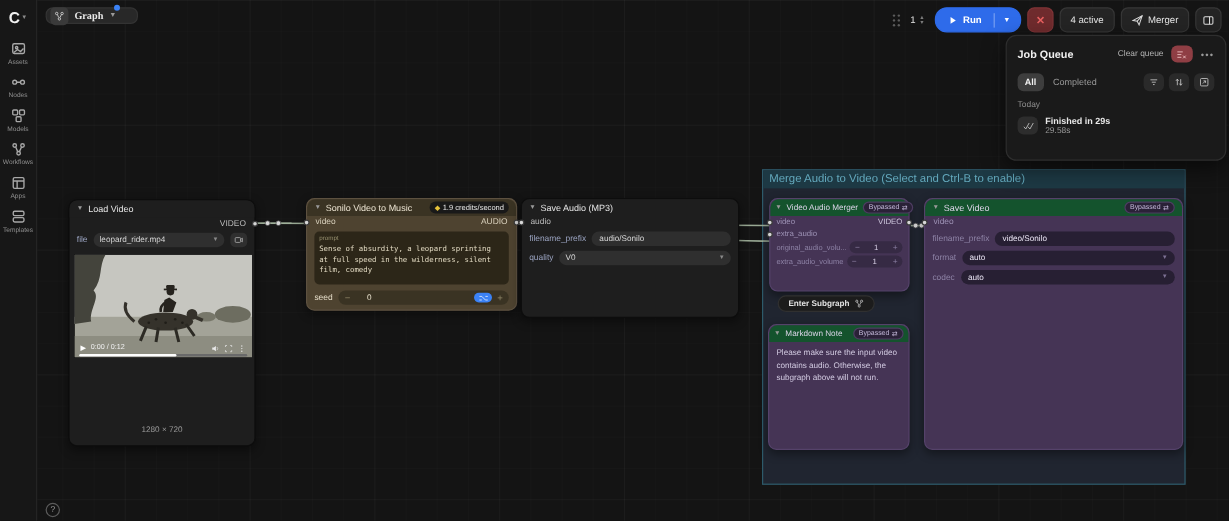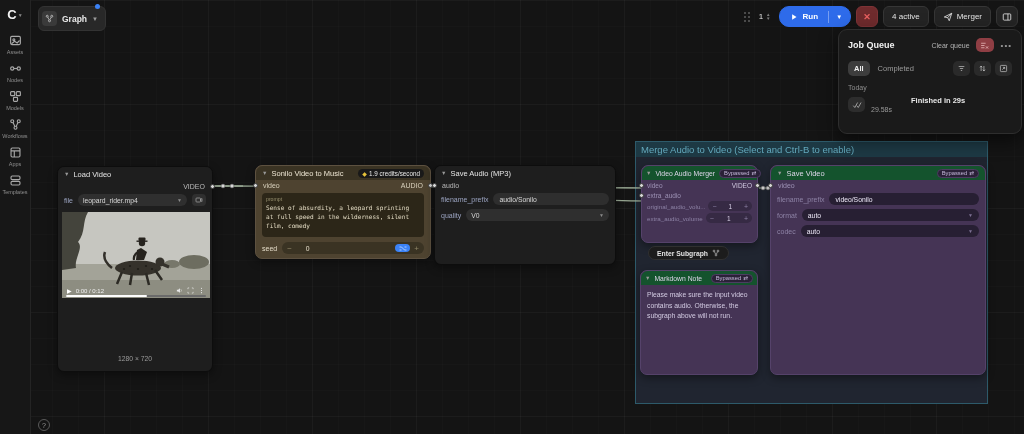--- a/index.html
+++ b/index.html
@@ -18,22 +18,22 @@
     border-right:1px solid #242424; display:flex; flex-direction:column; align-items:center; z-index:30; }
   .logo { margin-top:7px; display:flex; align-items:center; gap:1px; }
   .logo b { color:#f2f2f2; font-size:13px; font-weight:bold; }
   .logo .chev { color:#8a8a8a; font-size:5px; }
   .side-items { margin-top:12px; display:flex; flex-direction:column; gap:7px; width:100%; }
   .side-item { display:flex; flex-direction:column; align-items:center; gap:2px; cursor:pointer; }
   .side-item svg { width:13px; height:13px; stroke:#a8a8a8; fill:none; stroke-width:1.4; }
   .side-item .lbl { font-size:5.5px; color:#8f8f8f; }
 
   
-  .graph-tab { position:absolute; left:38px; top:6px; height:25px; background:#282828; border:1px solid #333;
-    border-radius:6px; display:flex; align-items:center; padding:0 7px 0 3px; gap:5px; z-index:30; }
+  .graph-tab { position:absolute; left:38px; top:6px; height:14px; background:#282828; border:1px solid #333;
+    border-radius:6px; display:flex; align-items:center; padding:0 17px 0 3px; gap:5px; z-index:30;font-family:Liberation Serif, serif; }
   .graph-tab .ibox { width:15px; height:15px; background:#3a3a3a; border-radius:4px; display:flex;
     align-items:center; justify-content:center; }
   .graph-tab .ibox svg { width:9px; height:9px; stroke:#cfcfcf; fill:none; stroke-width:1.3; }
   .graph-tab .txt { font-size:8.5px; font-weight:bold; color:#e8e8e8; }
   .graph-tab .chev { font-size:6px; color:#9a9a9a; }
   .notif-dot { position:absolute; left:95px; top:4px; width:5px; height:5px; border-radius:50%;
     background:#3b82f6; z-index:31; }
 
   
   .toolbar { position:absolute; right:6px; top:6px; height:21px; display:flex; align-items:center; gap:5px; z-index:30; }
@@ -67,21 +67,21 @@
     padding:3px 6px; cursor:pointer; }
   .jq-tab-completed { color:#9a9a9a; font-size:7.5px; margin-left:8px; flex:1; cursor:pointer; }
   .jq-iconbtn { width:17px; height:15px; background:#2a2a2a; border-radius:5px; display:flex; align-items:center;
     justify-content:center; margin-left:4px; cursor:pointer; }
   .jq-iconbtn svg { width:9px; height:9px; stroke:#cfcfcf; fill:none; stroke-width:1.2; }
   .jq-today { font-size:7px; color:#8f8f8f; margin-top:8px; }
   .jq-item { display:flex; align-items:center; gap:6px; margin-top:5px; cursor:pointer; }
   .jq-item-icon { width:17px; height:15px; background:#2d2d2d; border-radius:5px; display:flex;
     align-items:center; justify-content:center; }
   .jq-item-icon svg { width:10px; height:8px; stroke:#bdbdbd; fill:none; stroke-width:1.2; }
-  .jq-item-title { font-size:7.5px; font-weight:bold; color:#e9e9e9; line-height:1.35;margin-left:40px; }
+  .jq-item-title { font-size:7.5px; font-weight:bold; color:#e9e9e9; line-height:1.35; }
   .jq-item-sub { font-size:7px; color:#9a9a9a; }
 
   
   .group { position:absolute; left:635px; top:141px; width:353px; height:263px; background:#202530;
     border:1px solid #2d5a6a; z-index:5; }
   .group-title { position:absolute; left:0; top:0; width:100%; height:15px; background:#1d3944;
     color:#63a8bc; font-size:9.5px; line-height:15px; padding-left:5px; white-space:nowrap; overflow:hidden; }
 
   
   svg.wires { position:absolute; left:0; top:0; width:1024px; height:434px; z-index:8; pointer-events:none; }

